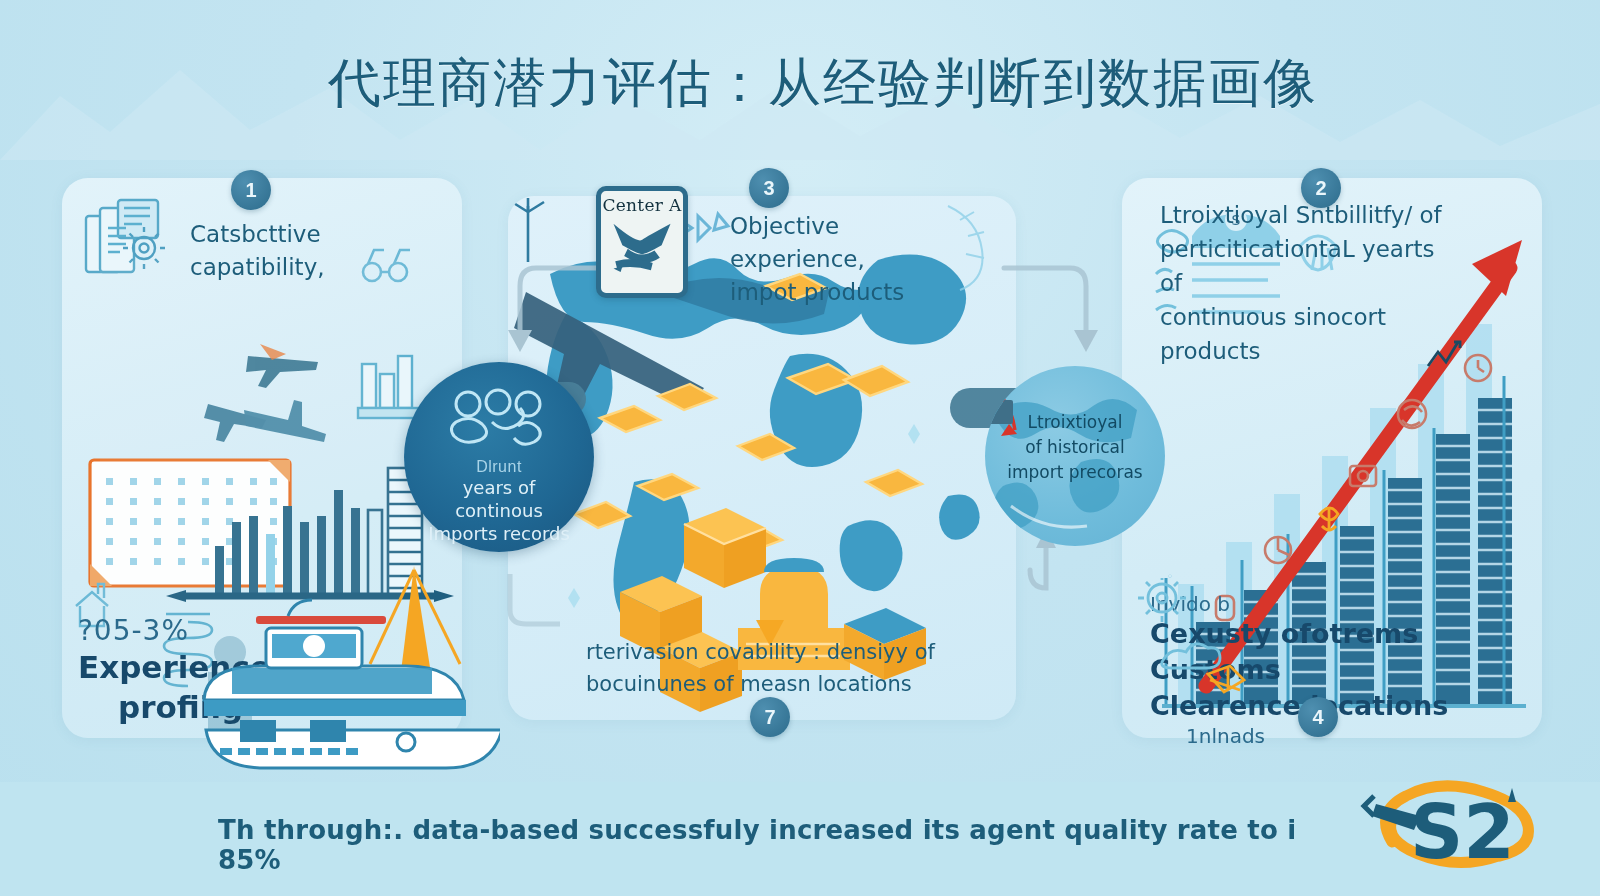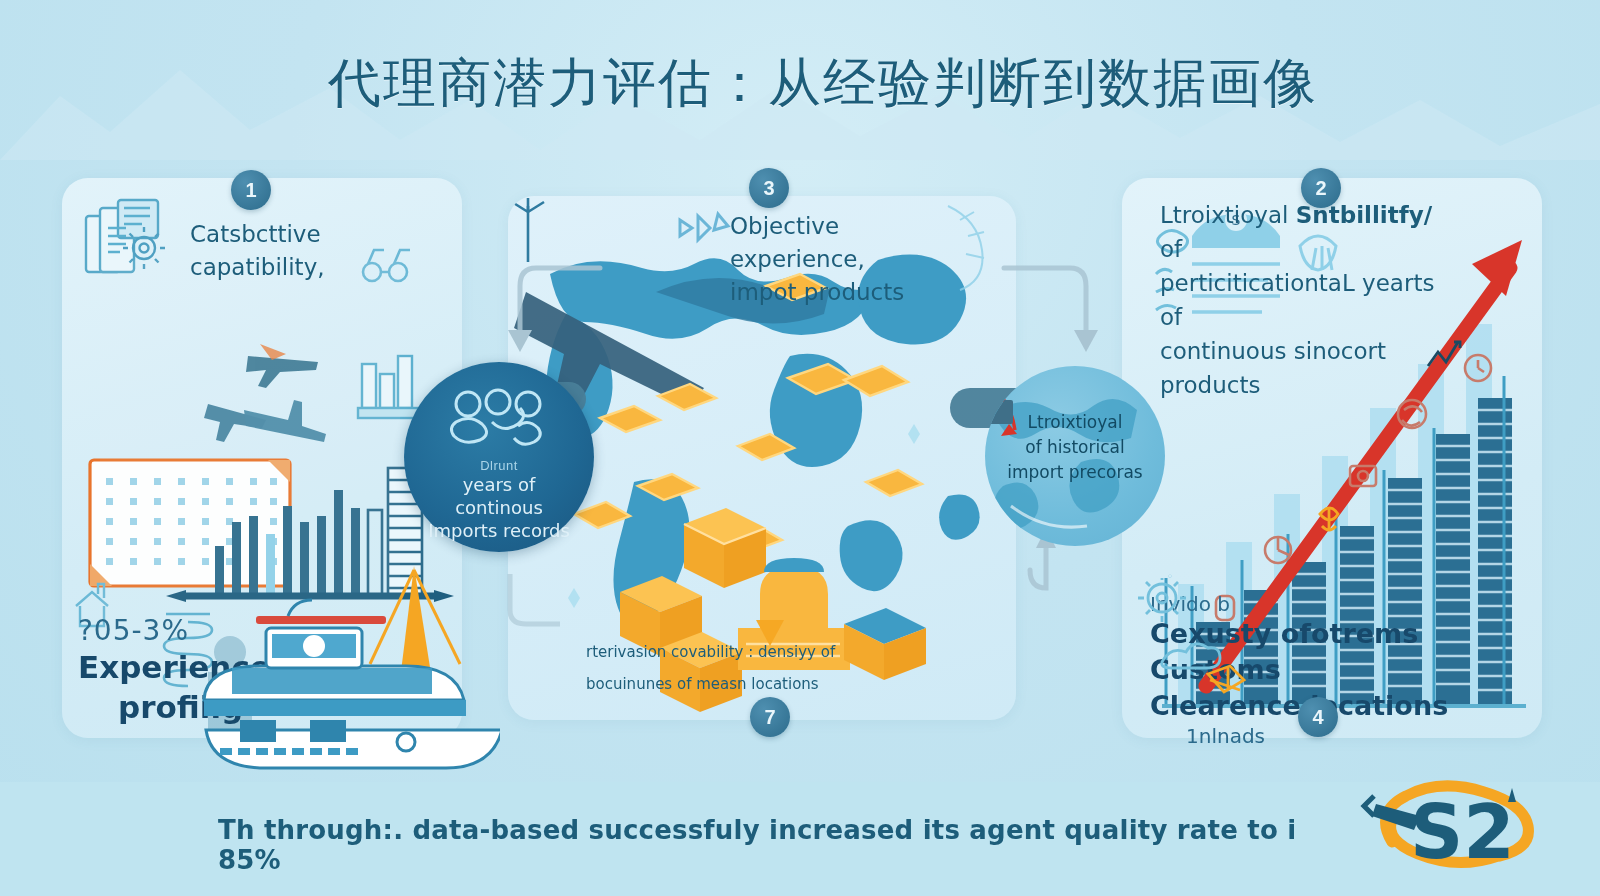--- a/index.html
+++ b/index.html
@@ -45,30 +45,30 @@
   #badge2 { left:1301px; top:168px; }
   #badge7 { left:750px;  top:697px; }
   #badge4 { left:1298px; top:697px; }
 
   
   .ptext { position:absolute; color:#1d5d7a; font-size:23px; line-height:33px;
            font-family:"DejaVu Sans", sans-serif; z-index:30; }
   #left-head   { left:190px;  top:218px; width:270px; }
   #center-head { left:730px;  top:210px; width:230px; }
   #right-head  { left:1160px; top:198px; width:300px; line-height:34px; }
-  #right-head .strong { font-weight:700;margin-top:48px; }
+  #right-head .strong { font-weight:400;margin-top:48px; }
 
   .pbottom { position:absolute; z-index:30; font-family:"DejaVu Sans", sans-serif; }
   #left-bottom { left:78px; top:614px; width:260px; color:#17496b; }
   #left-bottom .pct { font-size:28px; font-weight:400; color:#2b6a8c; letter-spacing:1px;margin-top:8px; }
   #left-bottom .big { font-size:31px; font-weight:700; line-height:40px; display:block; }
   #left-bottom .big2{ font-size:31px; font-weight:700; line-height:40px; display:block;
                       padding-left:40px; }
   #center-bottom { left:586px; top:636px; width:360px; color:#1d5d7a;
-                   font-size:15px; line-height:32px; }
+                   font-size:21px; line-height:32px; }
   #right-bottom  { left:1150px; top:592px; width:370px; color:#17496b; }
   #right-bottom .sm   { font-size:20px; color:#2b6a8c; display:block; }
   #right-bottom .big  { font-size:27px; font-weight:700; line-height:36px; display:block; }
   #right-bottom .tiny { font-size:20px; color:#2b6a8c; display:block; padding-left:36px;}
 
   
   #card-centerA {
     position:absolute; left:596px; top:186px; width:92px; height:112px;
     border:5px solid #2d6c8c; border-radius:10px; background:#eef4f3; z-index:45;
     box-shadow:0 2px 6px rgba(20,70,95,.25);
@@ -79,21 +79,21 @@
   }
 
   
   #circle-left {
     position:absolute; left:404px; top:362px; width:190px; height:190px;
     border-radius:50%;
     background:radial-gradient(circle at 42% 34%,#2c7ca6 0%,#1f6793 58%,#1a567f 100%);
     z-index:46; box-shadow:0 3px 12px rgba(15,60,90,.3);
     color:#dff0f8; text-align:center;
   }
-  #circle-left .c-sm { font-size:13px; margin-top:96px; color:#a9d4e8; letter-spacing:.5px;}
+  #circle-left .c-sm { font-size:16px; margin-top:96px; color:#a9d4e8; letter-spacing:.5px;}
   #circle-left .c-tx { font-size:18px; line-height:23px; padding:0 14px;
                        font-family:"DejaVu Sans", sans-serif; }
 
   
   #circle-right {
     position:absolute; left:985px; top:366px; width:180px; height:180px;
     border-radius:50%;
     background:radial-gradient(circle at 40% 32%,#8ccbe4 0%,#6fbcdb 60%,#63b2d4 100%);
     z-index:46; color:#124a63; text-align:center; overflow:hidden;
   }
@@ -420,20 +420,30 @@
         <path d="M440 10 q30 14 34 44 q4 30 -22 40"></path>
         <path d="M452 24 l14 -8M460 40 l16 -4M458 58 l18 4"></path>
       </g>
       <g fill="#a9ddef" opacity=".8">
         <path d="M60 402 l6 -10 l6 10 l-6 10 z"></path>
         <path d="M400 238 l6 -10 l6 10 l-6 10 z"></path>
       </g>
     </svg>
   </div>
 
+  <div id="card-centerA">
+    <div class="cap">Center A</div>
+    <svg style="width:100%;height:64px" viewBox="0 0 92 64">
+      <path d="M14 6 q26 22 32 18 q6 -4 32 -18 l-10 24 q-18 10 -22 10 q-4 0 -22 -10 z" fill="#2d6c8c"></path>
+      <path d="M46 12 q6 6 0 12 q-6 -6 0 -12 z" fill="#eef4f3"></path>
+      <path d="M30 34 q14 12 30 2 l6 8 q-18 12 -40 -2 z" fill="#2d6c8c"></path>
+      <path d="M16 48 q22 -6 42 2 l-2 8 q-20 -6 -38 -2 z" fill="#2d6c8c"></path>
+      <path d="M14 56 l10 -2 l-2 6 z" fill="#2d6c8c"></path>
+    </svg>
+  </div>
 
   <div class="ptext" id="center-head">
     <div>Objective</div>
     <div>experience,</div>
     <div>impot products</div>
   </div>
 
   <div class="pbottom" id="center-bottom">
     <div>rterivasion covability : densiyy of</div>
     <div>bocuinunes of measn locations</div>

